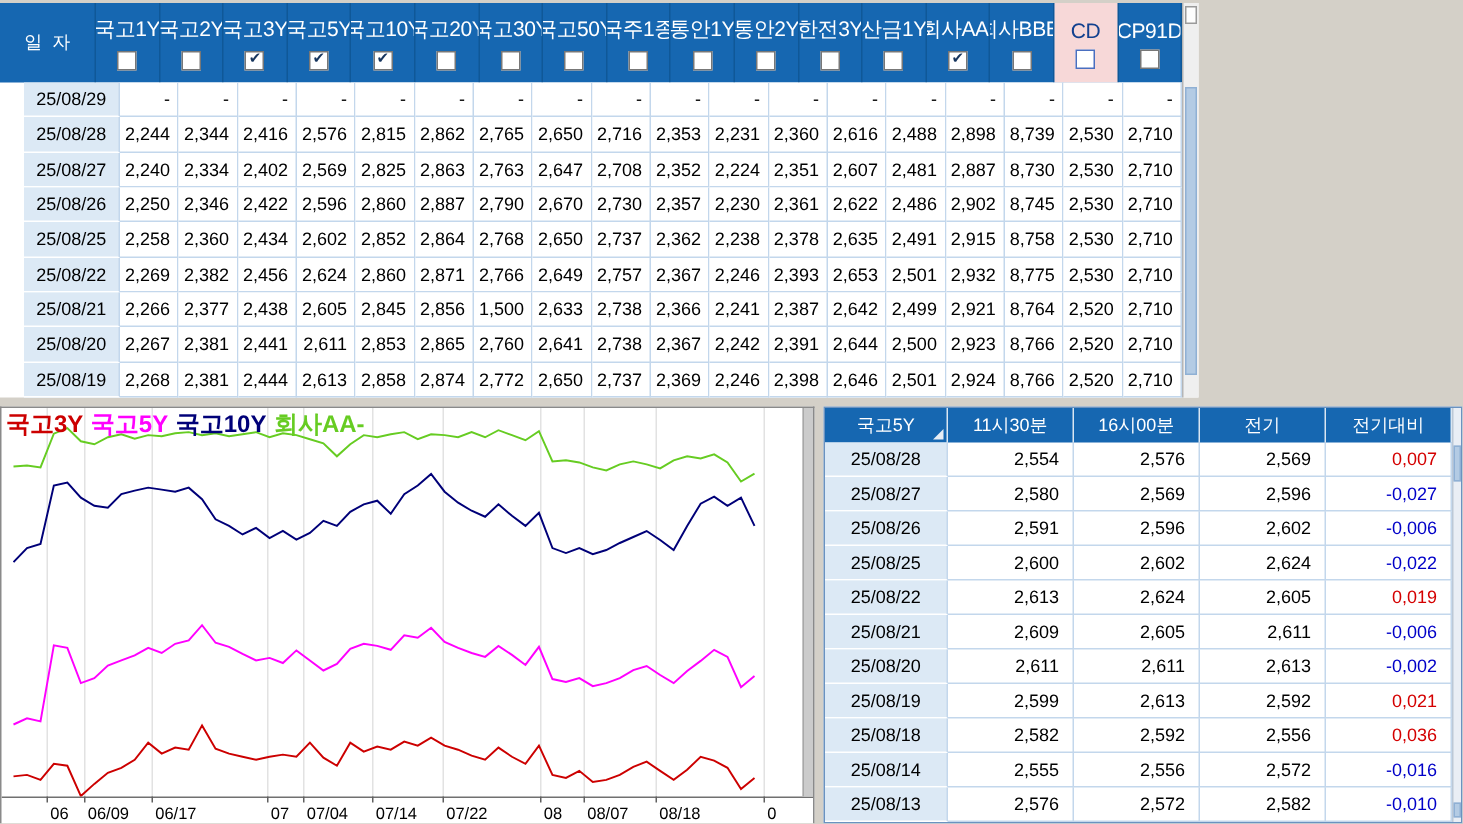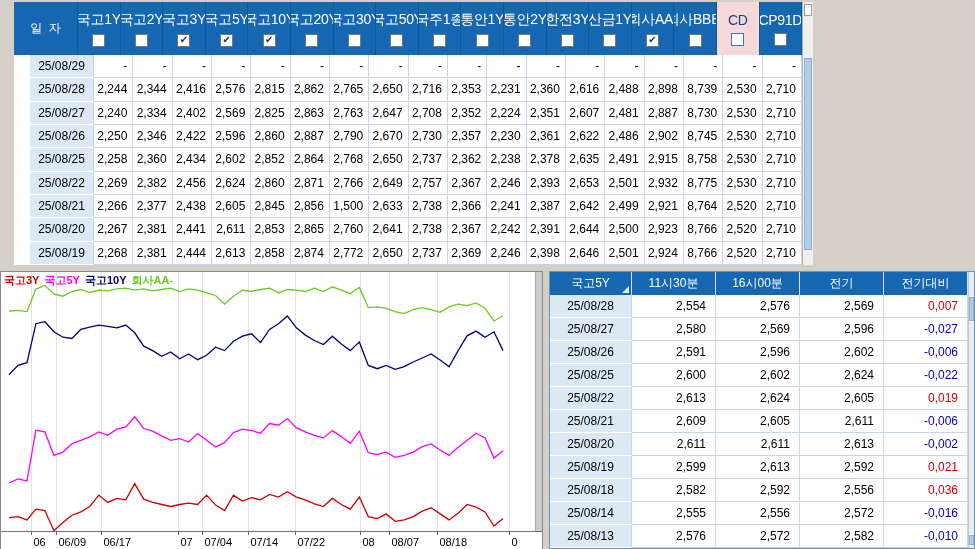--- a/index.html
+++ b/index.html
@@ -7,21 +7,21 @@
     --date_col_bg:#dce9f5; --grid_border:#c3d7ec; --cell_bg:#ffffff; --cell_text:#000000;
     --cd_header_bg:#f7d8d8; --cd_header_text:#12418f; --pos_color:#d40000; --neg_color:#0000c8;
     --scroll_track:#efefef; --scroll_thumb:#b3cbe4; --panel_border:#8a8a8a; --gridline:#e2e2e2;
   }
   *{box-sizing:border-box;margin:0;padding:0;}
   html,body{width:975px;height:549px;overflow:hidden;}
   body{background:var(--window_bg);font-family:"Liberation Sans","DejaVu Sans",sans-serif;font-size:12px;color:var(--cell_text);position:relative;}
   .screen{position:absolute;inset:0;}
 
   
-  .top-table{position:absolute;left:14px;top:2px;width:799px;height:263px;background:#fff;}
+  .top-table{position:absolute;left:0;top:2px;width:799px;height:263px;background:#fff;}
   .tt-header{position:absolute;left:0;top:0;right:11px;height:53px;display:flex;background:var(--header_bg);}
   .tt-date-h{width:64px;display:flex;align-items:center;justify-content:center;color:var(--header_text);
     border-right:1px solid var(--header_divider);white-space:pre;font-size:12px;}
   .tt-hcell{flex:1 1 0;display:flex;flex-direction:column;align-items:center;justify-content:center;gap:5px;
     border-right:1px solid var(--header_divider);color:var(--header_text);overflow:hidden;}
   .tt-hcell .lbl{font-size:14px;letter-spacing:-.3px;white-space:nowrap;}
   .tt-hcell.hl{background:var(--cd_header_bg);align-items:center;}
   .tt-hcell.hl .lbl{color:var(--cd_header_text);}
   .cbx{width:13px;height:13px;background:#fff;border:1px solid #777;display:flex;align-items:center;justify-content:center;
     font-size:10px;line-height:10px;color:#16355e;}
@@ -33,21 +33,21 @@
   .tt-cell{flex:1 1 0;display:flex;align-items:center;justify-content:flex-end;padding-right:5px;
     border-right:1px solid var(--grid_border);border-bottom:1px solid var(--grid_border);background:var(--cell_bg);overflow:hidden;}
 
   .v-scroll{position:absolute;right:0;top:0;bottom:0;width:11px;background:var(--scroll_track);border-left:1px solid #b5b5b5;}
   .v-scroll .btn{position:absolute;left:1px;right:1px;top:2px;height:12px;background:#fdfdfd;border:1px solid #9a9a9a;}
   .v-scroll .thumb{position:absolute;left:1px;right:1px;background:var(--scroll_thumb);border:1px solid #8fb0d4;}
   .tt-thumb{top:56px;height:192px;}
 
   
   .chart-panel{position:absolute;left:0;top:271px;width:543px;height:278px;background:#fff;border:1px solid var(--panel_border);border-bottom:none;}
-  .legend{position:absolute;left:3px;top:1px;z-index:3;font-weight:bold;font-size:11px;white-space:nowrap;}
+  .legend{position:absolute;left:3px;top:1px;z-index:3;font-weight:bold;font-size:16px;white-space:nowrap;}
   .legend span{margin-right:5px;}
   .chart-gutter{position:absolute;right:0;top:0;width:7px;height:259px;background:#cbcbcb;border-left:1px solid #a8a8a8;}
 
   
   .detail-table{position:absolute;left:549px;top:271px;width:426px;height:278px;background:#fff;border:1px solid #6a92c0;}
   .dt-header{position:absolute;left:0;top:0;right:6px;height:23px;display:flex;background:var(--header_bg);color:var(--header_text);}
   .dt-hcell{flex:1 1 0;display:flex;align-items:center;justify-content:center;border-right:1px solid #d9e6f2;position:relative;}
   .dt-hcell.first{flex:0 0 82px;}
   .sort-tri{position:absolute;right:2px;bottom:2px;width:0;height:0;border-left:7px solid transparent;border-bottom:7px solid #e8eef5;}
   .dt-body{position:absolute;left:0;top:23px;right:6px;bottom:0;display:flex;flex-direction:column;}

